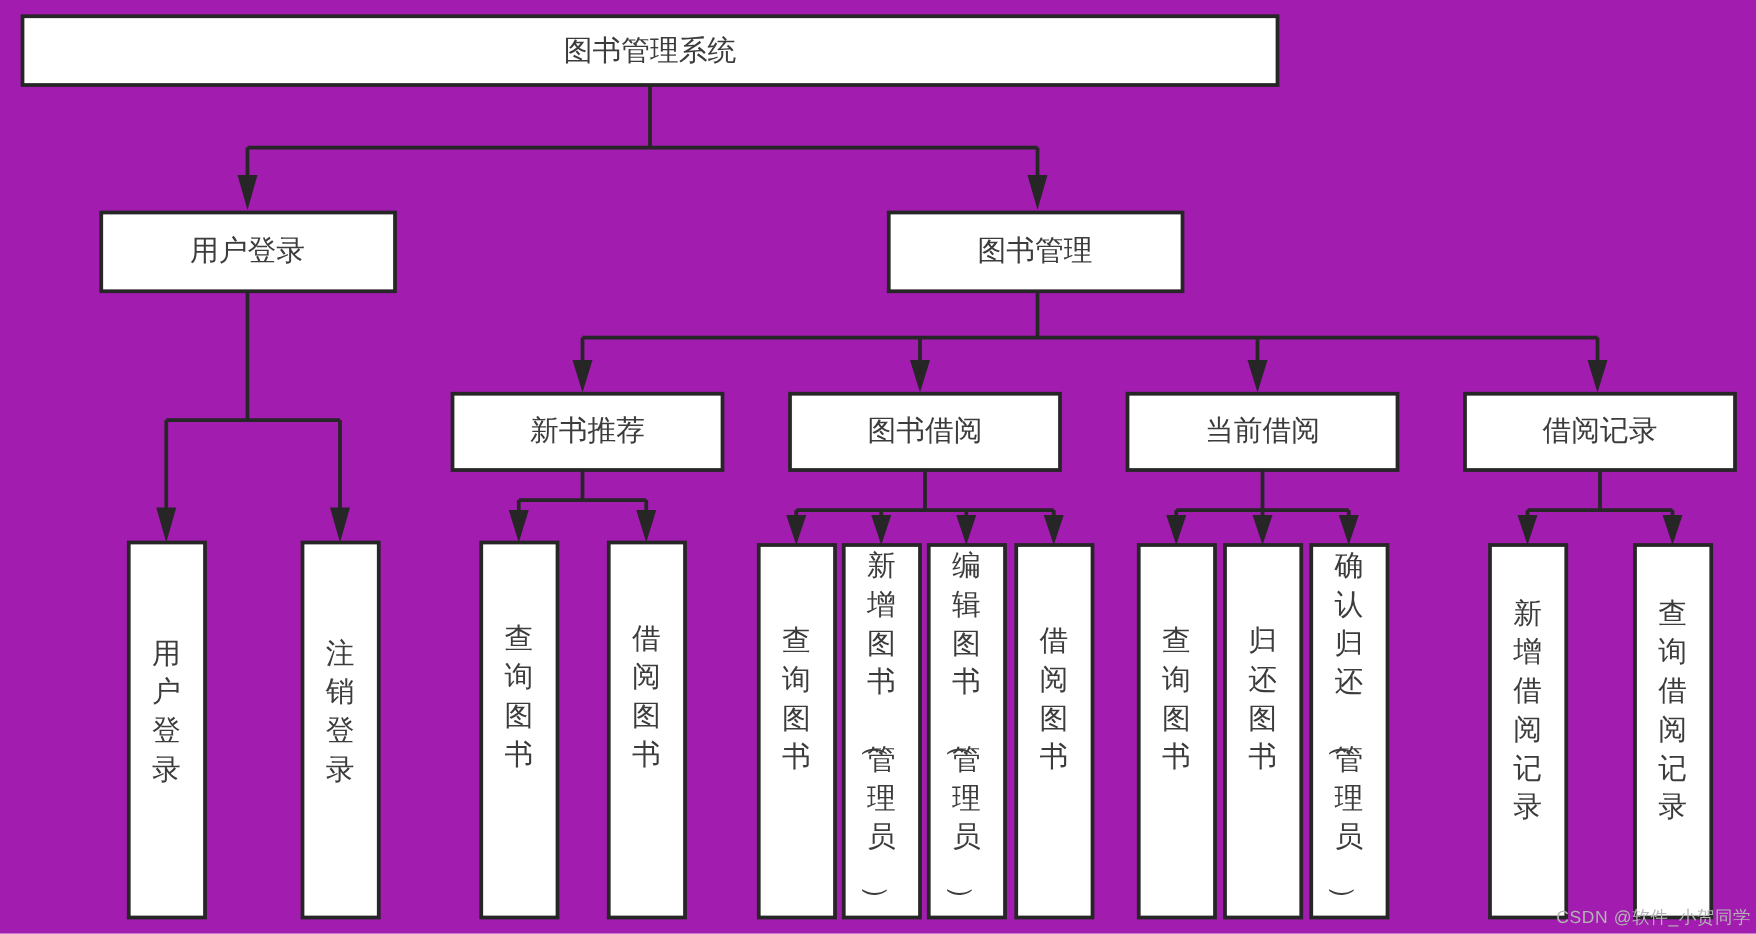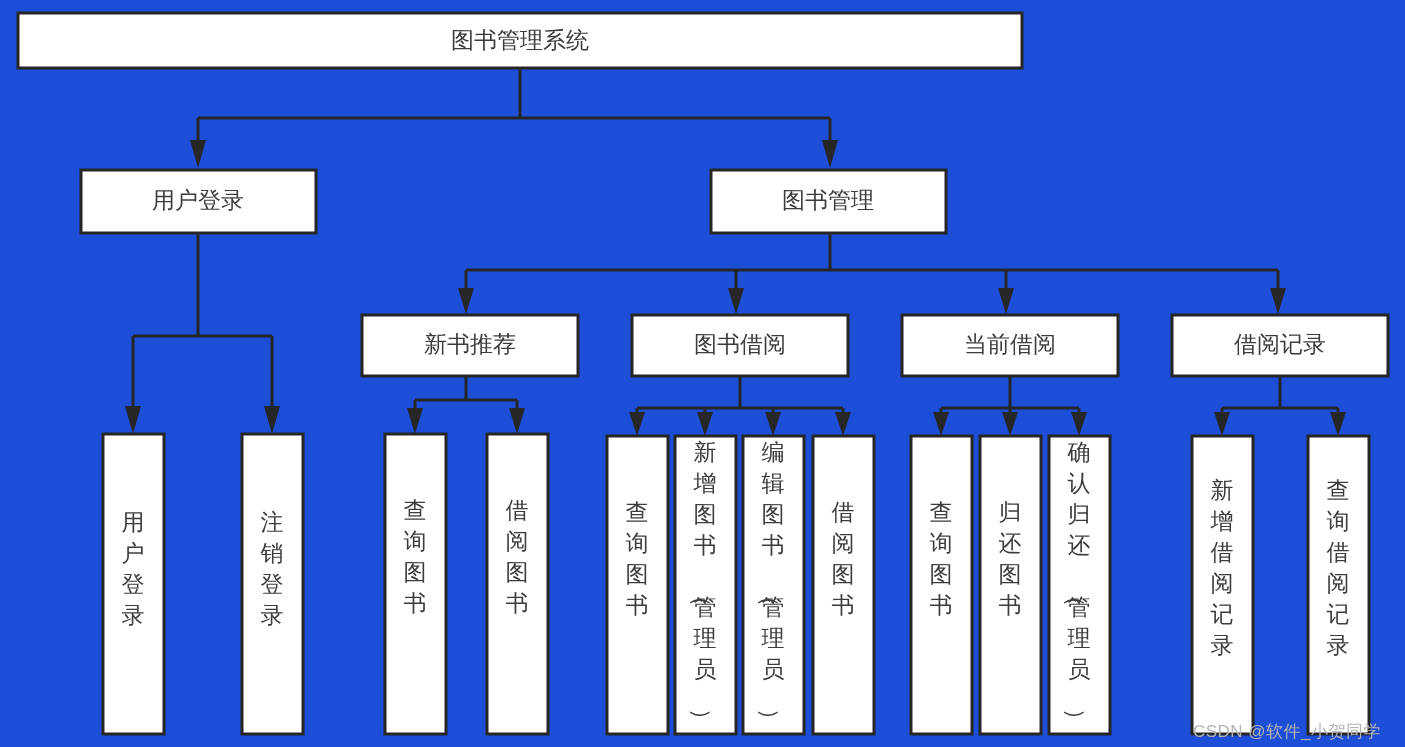--- a/index.html
+++ b/index.html
@@ -49,34 +49,34 @@
     stroke-width: 3;
     fill: none;
     stroke-linecap: butt;
   }
   .arrow-head {
     fill: #262626;
     stroke: none;
   }
   .watermark {
     position: absolute;
-    right: 24px;
+    right: 4px;
     bottom: 4px;
     font-family: "Liberation Sans", "DejaVu Sans", sans-serif;
-    font-size: 17px;
+    font-size: 14px;
     color: #b4b4b4;
     white-space: nowrap;
     letter-spacing: 0.5px;
     pointer-events: none;
   }
 </style>
 </head>
 <body>
 
-<div id="diagram-root" style="background: #1d4ed8;">
+<div id="diagram-root" style="background: #a21caf;">
 
   <svg id="tree-svg" viewBox="0 0 1405 747" xmlns="http://www.w3.org/2000/svg">
 
     <g>
 
       <path class="connector" d="M 520 68 L 520 118" stroke="#262626"></path>
 
       <path class="connector" d="M 198 118 L 830 118" stroke="#262626"></path>
 
       <path class="connector" d="M 198 118 L 198 142" stroke="#262626"></path>

